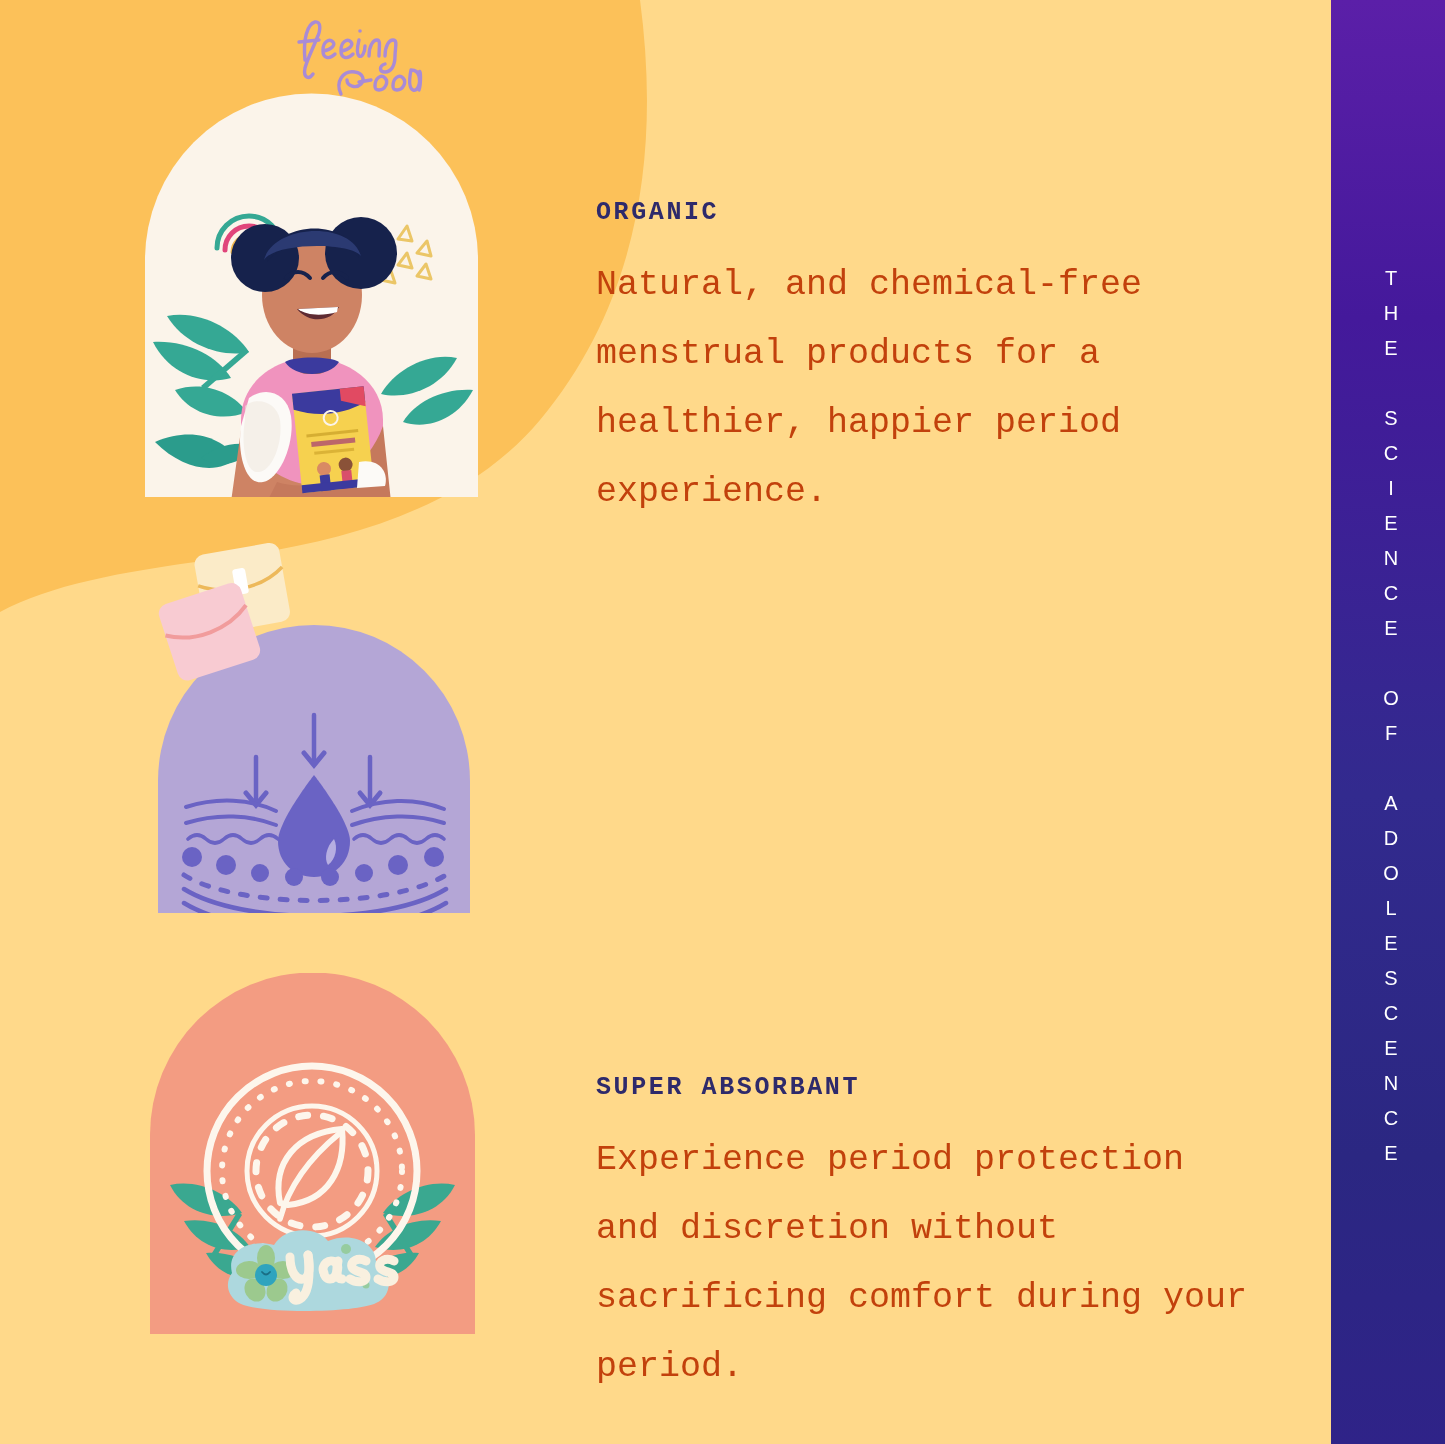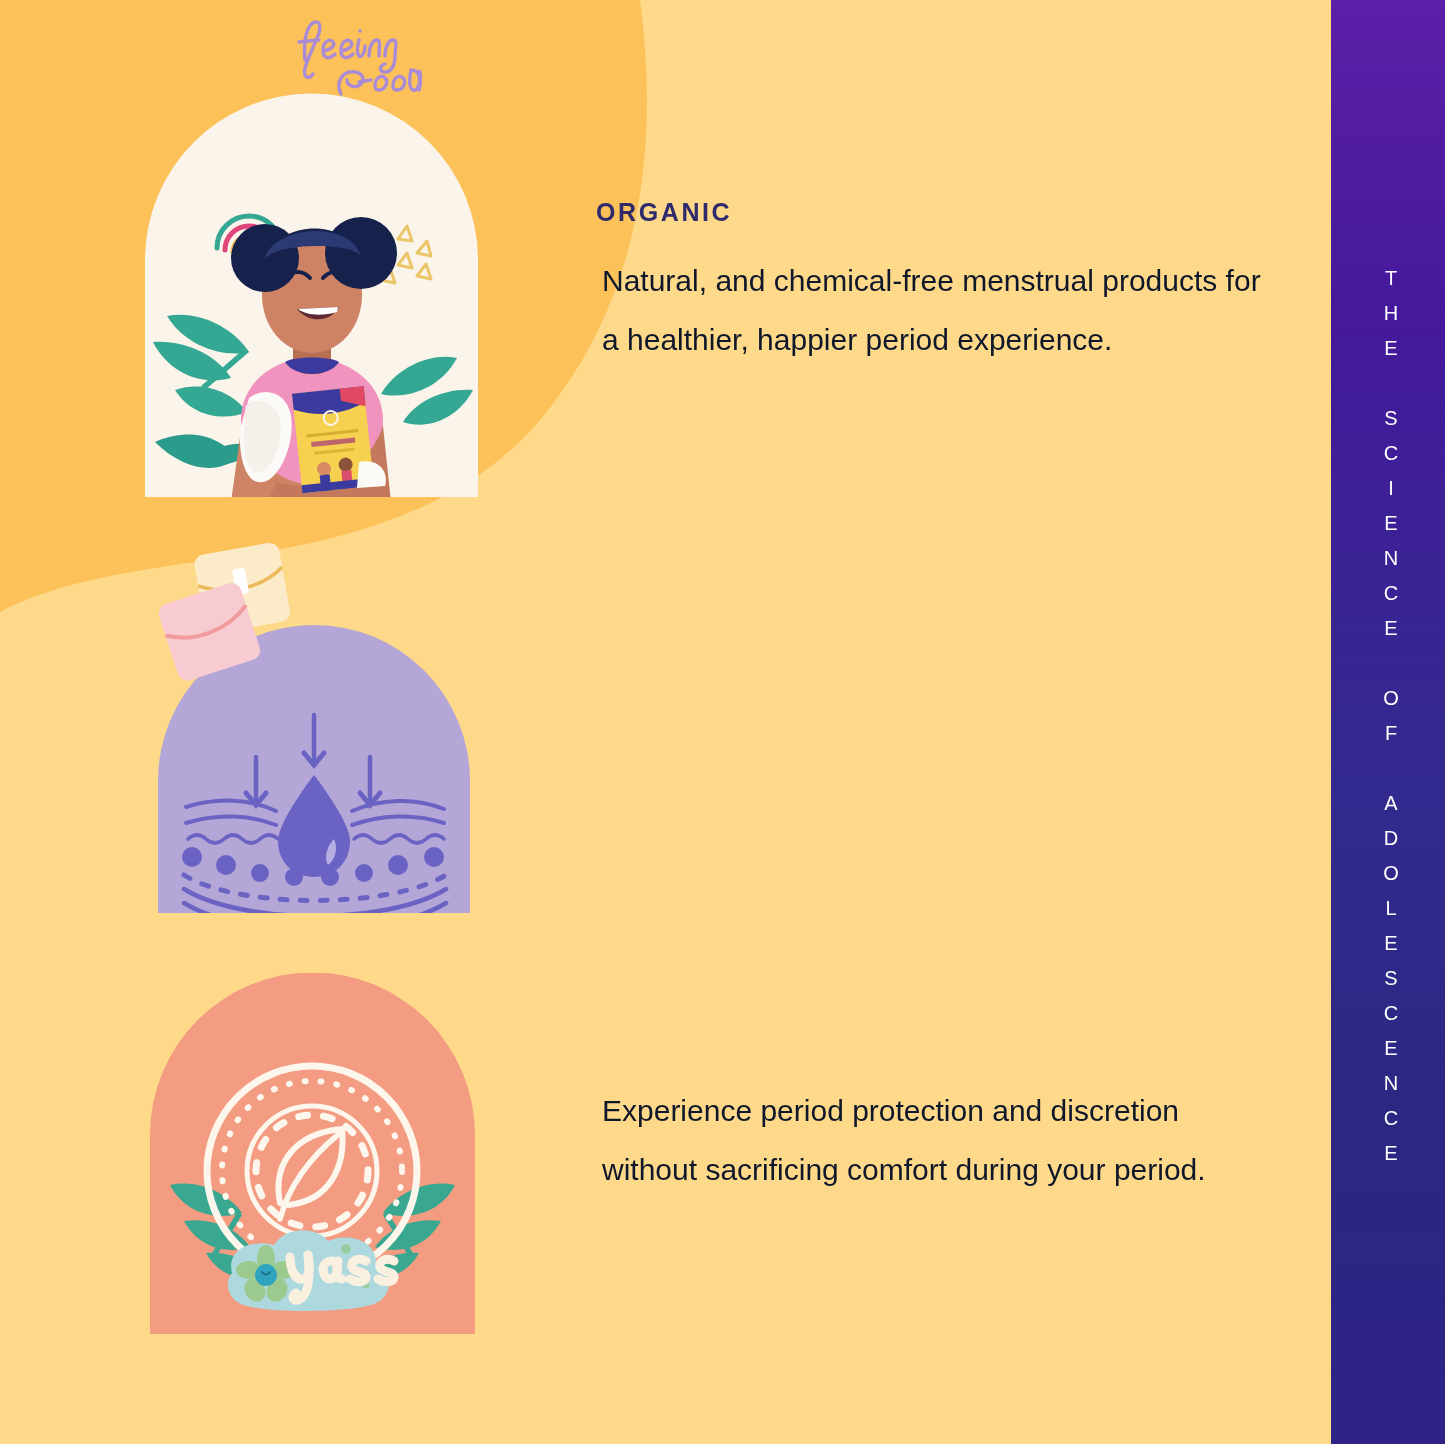--- a/index.html
+++ b/index.html
@@ -11,21 +11,21 @@
     position:relative;
   }
 
   
   .bg-blob{
     position:absolute;left:0;top:0;width:1340px;height:660px;
     z-index:0;pointer-events:none;
   }
 
   
-  .stage{position:absolute;left:0;top:0;width:1332px;height:1444px;z-index:2;}
+  .stage{position:absolute;left:0;top:0;width:1332px;height:1444px;z-index:2;font-family:Liberation Mono, monospace;}
 
   .feature-row{position:absolute;left:0;width:1332px;display:block;}
   .feature-row.r1{top:90px;height:420px;}
   .feature-row.r2{top:530px;height:400px;}
   .feature-row.r3{top:950px;height:400px;}
 
   
   .art-card{position:absolute;overflow:visible;}
   .art-card .arch{position:absolute;left:0;top:0;width:100%;height:100%;}
 
@@ -40,24 +40,24 @@
 
   .eyebrow{
     color:#2E2A6B;
     font-size:25px;
     font-weight:bold;
     letter-spacing:2.6px;
     margin:0 0 26px 0;
     line-height:1;
   }
   .body-text{
-    color:#0f172a;
-    font-size:30px;
+    color:#c2410c;
+    font-size:35px;
     line-height:1.97;
-    margin:6px;
+    margin:0;
     font-weight:400;
     max-width:660px;
   }
 
   
   .rail{
     position:absolute;right:0;top:0;width:114px;height:1444px;
     background:linear-gradient(180deg,#5B1FA8 0%,#44199B 22%,#322A8E 55%,#2B2782 80%,#2F2388 100%);
     z-index:5;
     display:flex;align-items:center;justify-content:center;
@@ -261,20 +261,21 @@
           <rect x="88" y="26" width="13" height="26" rx="3" fill="#FFFFFF"></rect>
         </g>
         <g transform="rotate(-18 70 86)">
           <rect x="18" y="46" width="86" height="80" rx="10" fill="#F8CBD2"></rect>
           <path d="M18,76 C44,92 80,90 104,72" fill="none" stroke="#F19C9C" stroke-width="4"></path>
         </g>
       </svg>
     </div>
 
     <div class="copy c2">
+      <p class="eyebrow">SUPER ABSORBANT</p>
       <p class="body-text">Experience period protection and discretion without sacrificing comfort during your period.</p>
     </div>
   </div>
 
   <div class="feature-row r3">
 
     <div class="art-card card3">
       <svg class="arch" viewBox="0 0 325 361" preserveAspectRatio="none">
         <defs>
           <clipPath id="arch3">

